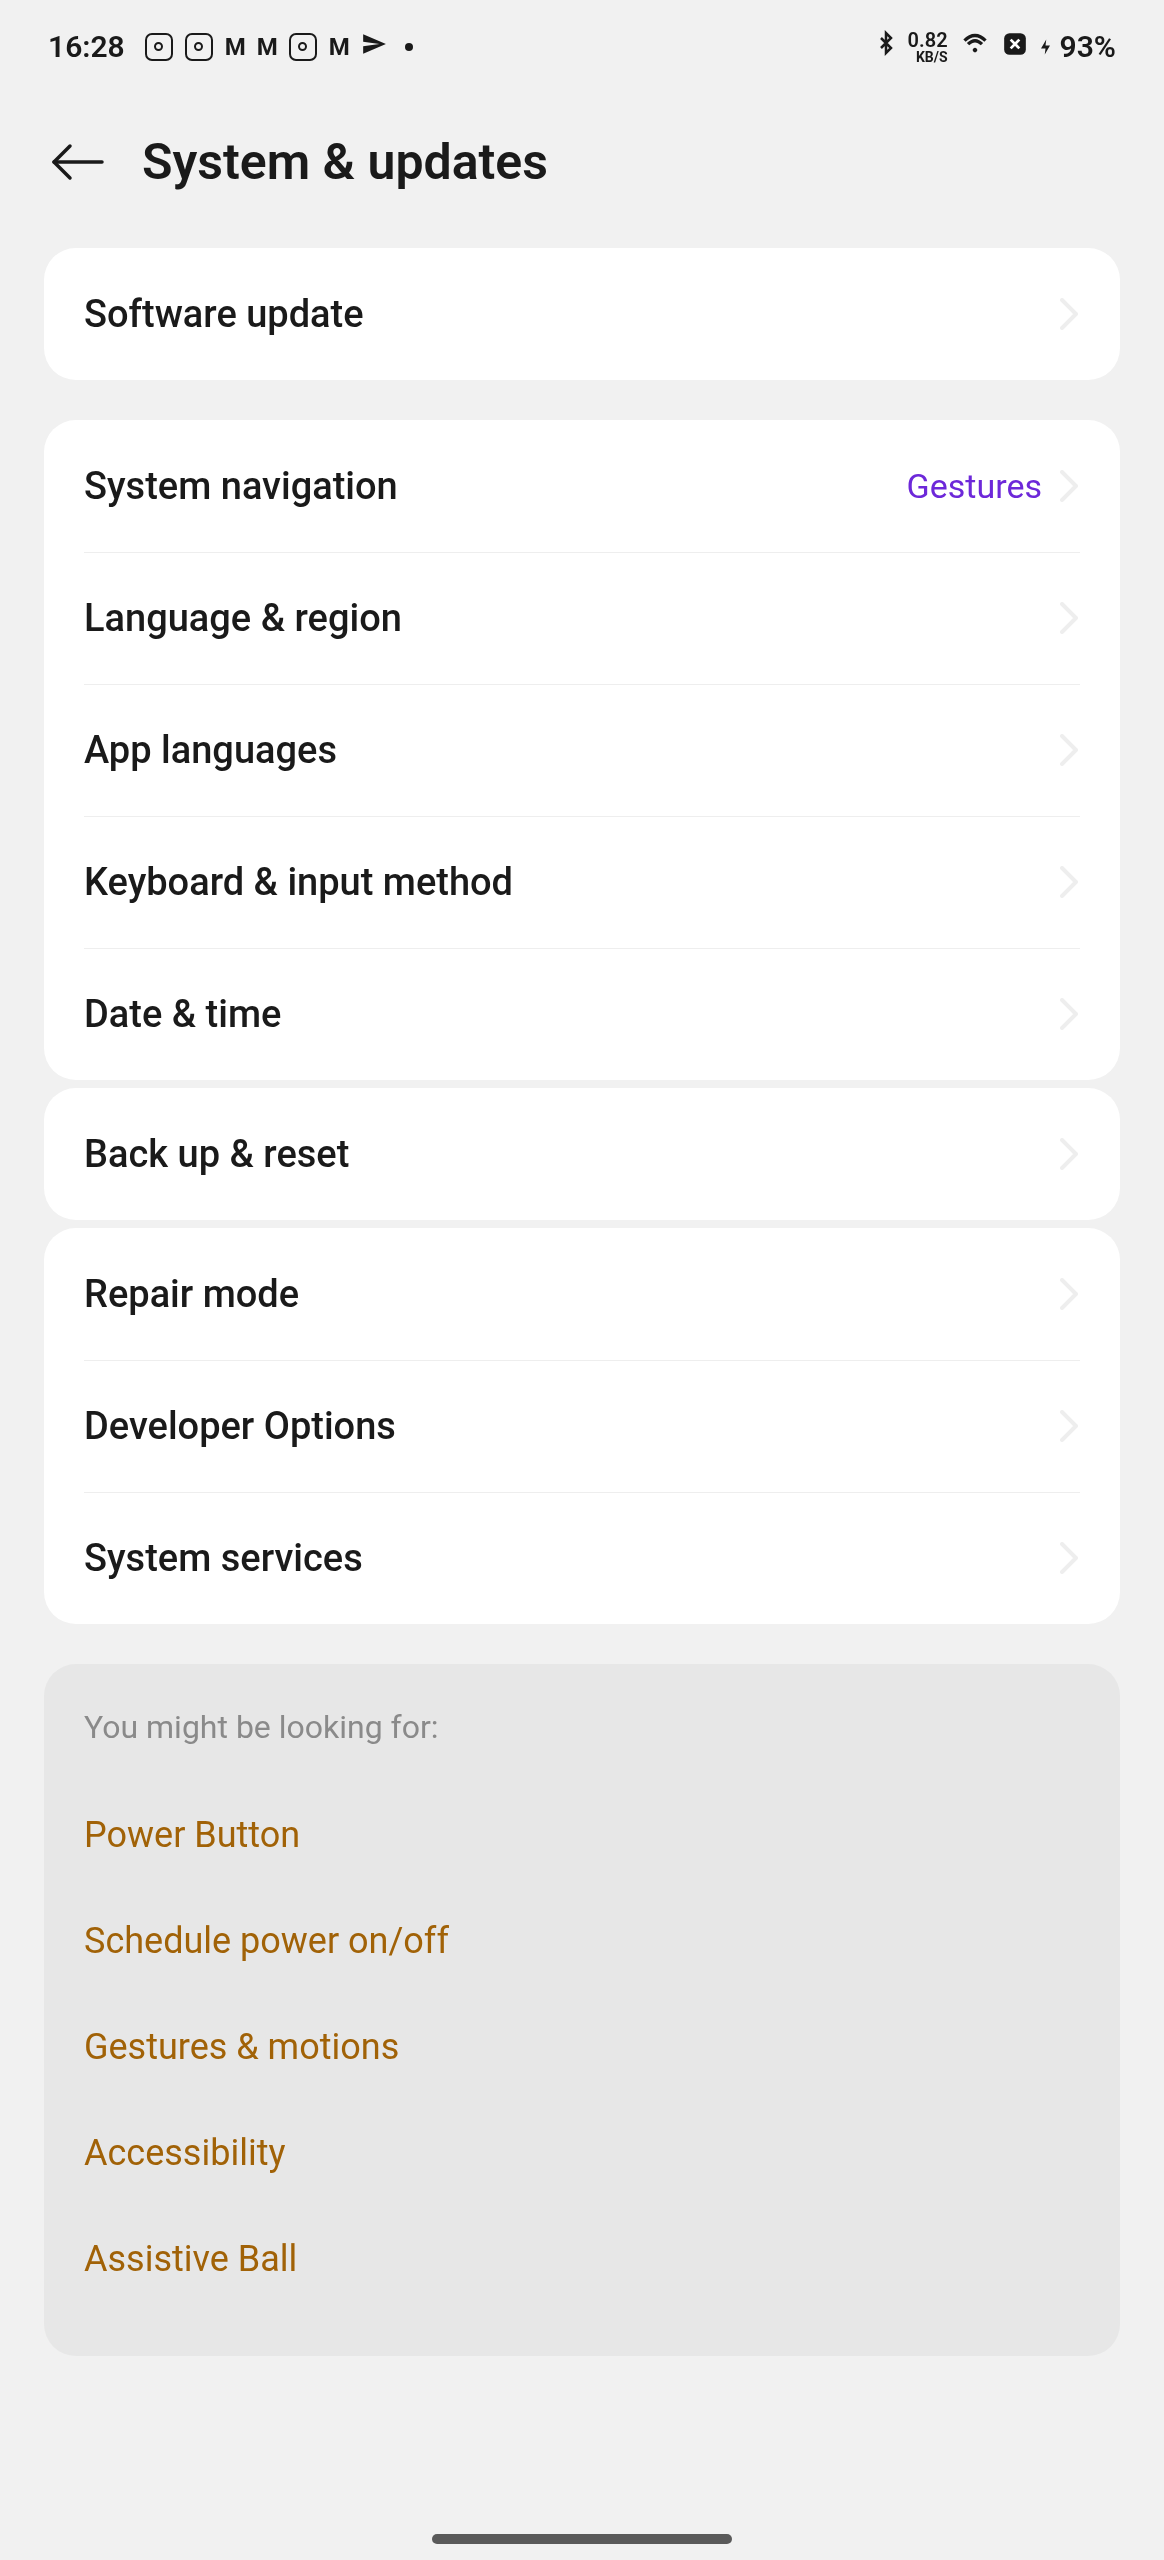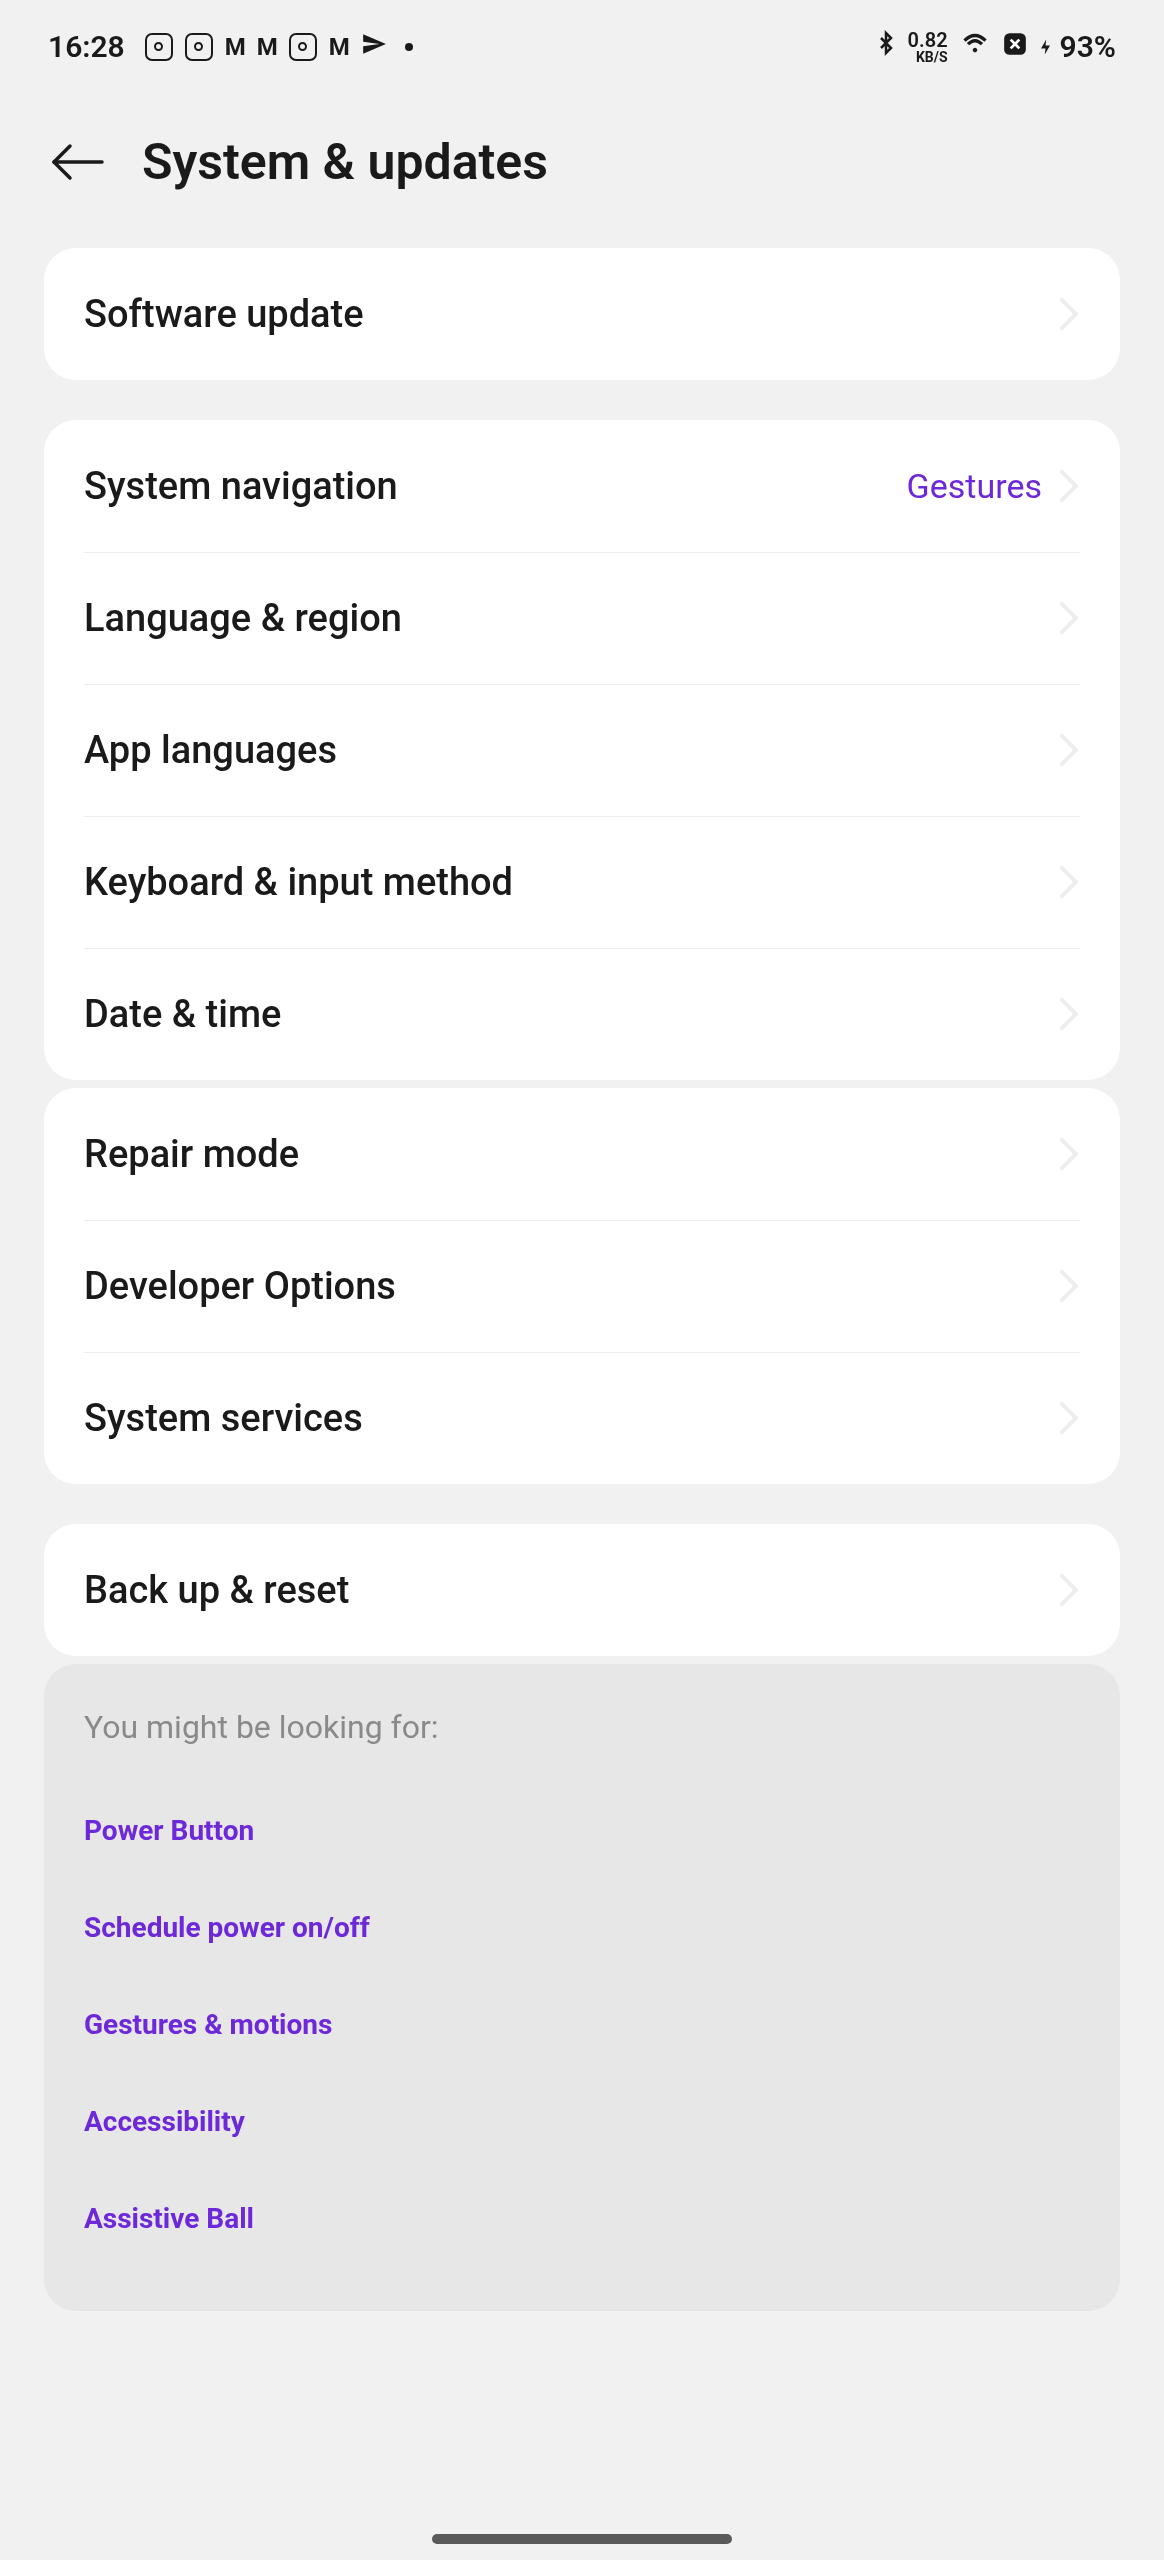--- a/index.html
+++ b/index.html
@@ -124,23 +124,23 @@
     background: #e7e7e7;
     border-radius: 32px;
     padding: 44px 40px 44px 40px;
   }
   .sugg-header {
     font-size: 32px;
     color: #8a8a8a;
     margin-bottom: 36px;
   }
   .sugg-item {
-    font-size: 28px;
-    font-weight: 700;
-    color: #6d28d9;
+    font-size: 36px;
+    font-weight: 400;
+    color: #a16207;
     padding: 32px 0;
     cursor: pointer;
   }
 
   
   .home-indicator {
     position: absolute;
     bottom: 16px;
     left: 50%;
     transform: translateX(-50%);
@@ -277,20 +277,33 @@
       <span class="row-right">
         <span class="chevron">
           <svg width="22" height="36" viewBox="0 0 22 36" fill="none" stroke="#bdbdbd" stroke-width="4" stroke-linecap="round" stroke-linejoin="round">
               <polyline points="4,4 18,18 4,32"></polyline>
             </svg>
         </span>
       </span>
     </div>
   </div>
 
+  <div class="card tight2">
+    <div class="row">
+      <span class="row-title">Back up &amp; reset</span>
+      <span class="row-right">
+        <span class="chevron">
+          <svg width="22" height="36" viewBox="0 0 22 36" fill="none" stroke="#bdbdbd" stroke-width="4" stroke-linecap="round" stroke-linejoin="round">
+              <polyline points="4,4 18,18 4,32"></polyline>
+            </svg>
+        </span>
+      </span>
+    </div>
+  </div>
+
   <div class="card">
     <div class="row">
       <span class="row-title">Repair mode</span>
       <span class="row-right">
         <span class="chevron">
           <svg width="22" height="36" viewBox="0 0 22 36" fill="none" stroke="#bdbdbd" stroke-width="4" stroke-linecap="round" stroke-linejoin="round">
               <polyline points="4,4 18,18 4,32"></polyline>
             </svg>
         </span>
       </span>
@@ -300,33 +313,20 @@
       <span class="row-right">
         <span class="chevron">
           <svg width="22" height="36" viewBox="0 0 22 36" fill="none" stroke="#bdbdbd" stroke-width="4" stroke-linecap="round" stroke-linejoin="round">
               <polyline points="4,4 18,18 4,32"></polyline>
             </svg>
         </span>
       </span>
     </div>
     <div class="row">
       <span class="row-title">System services</span>
-      <span class="row-right">
-        <span class="chevron">
-          <svg width="22" height="36" viewBox="0 0 22 36" fill="none" stroke="#bdbdbd" stroke-width="4" stroke-linecap="round" stroke-linejoin="round">
-              <polyline points="4,4 18,18 4,32"></polyline>
-            </svg>
-        </span>
-      </span>
-    </div>
-  </div>
-
-  <div class="card tight2">
-    <div class="row">
-      <span class="row-title">Back up &amp; reset</span>
       <span class="row-right">
         <span class="chevron">
           <svg width="22" height="36" viewBox="0 0 22 36" fill="none" stroke="#bdbdbd" stroke-width="4" stroke-linecap="round" stroke-linejoin="round">
               <polyline points="4,4 18,18 4,32"></polyline>
             </svg>
         </span>
       </span>
     </div>
   </div>
 

